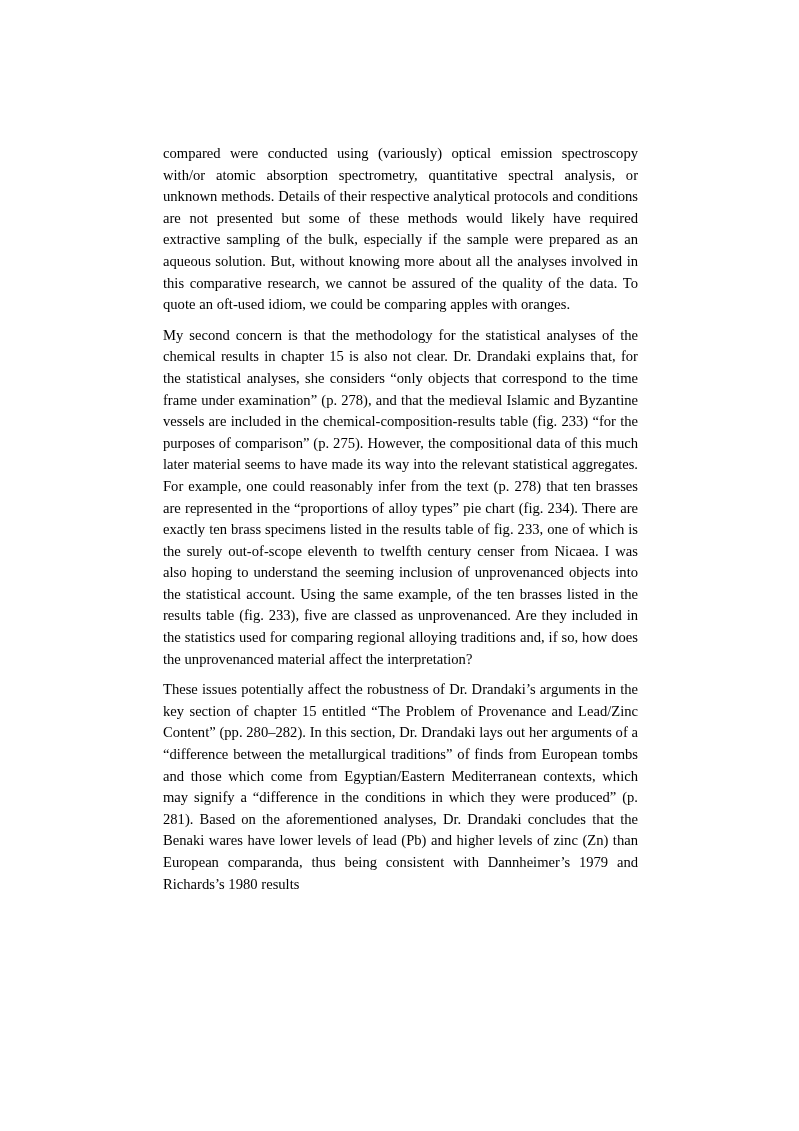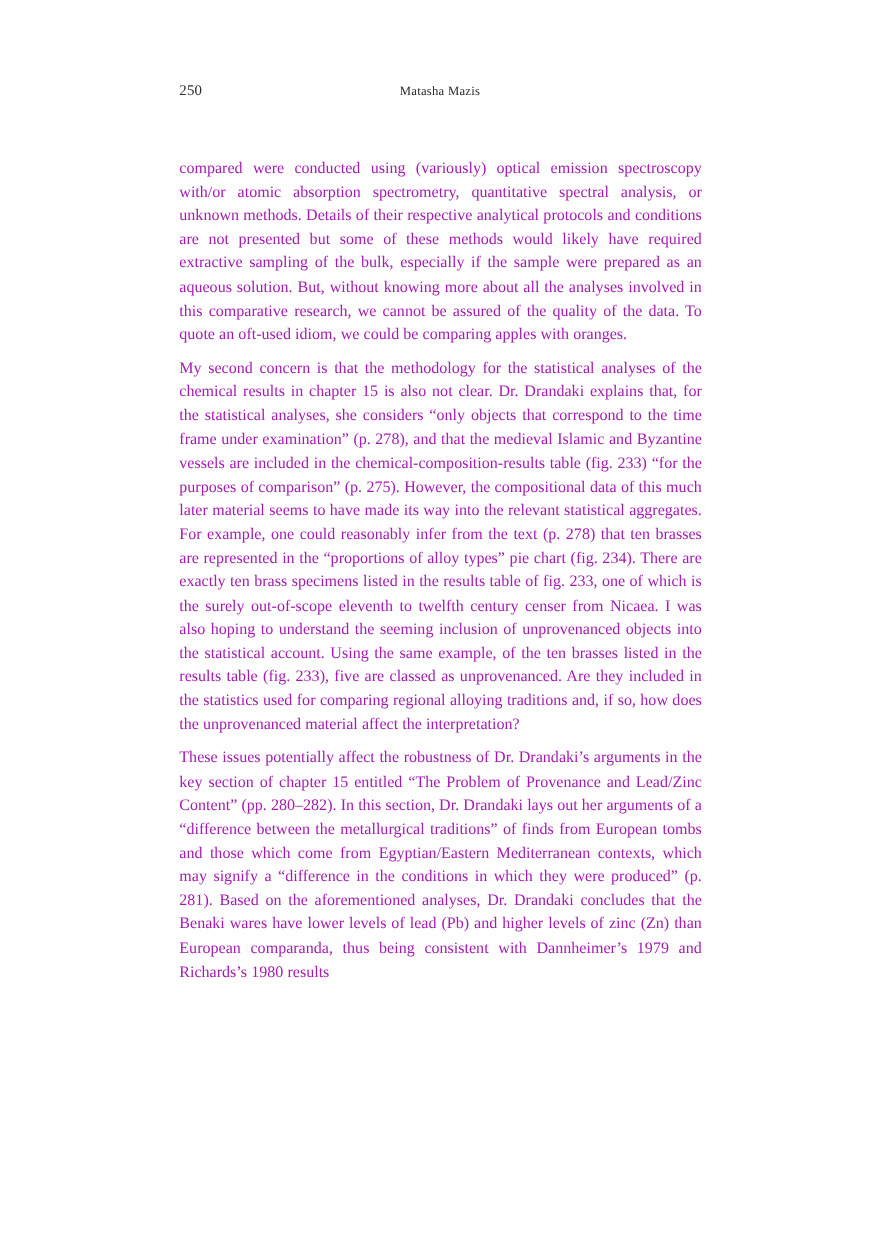--- a/index.html
+++ b/index.html
@@ -49,37 +49,33 @@
     top: 143px;
     left: 163px;
     width: 475px;
   }
   .para {
     margin: 0 0 9px 0;
     font-size: 14.6px;
     line-height: 21.6px;
     text-align: justify;
     text-justify: inter-word;
-    color: #a21caf;
+    color: #000000;
     hyphens: manual;
     word-spacing: 0.1px;
   }
   .para:last-child {
     margin-bottom: 0;
   }
 </style>
 </head>
 <body>
 
 <div class="page">
 
-  <div class="running-head">
-    <span class="folio">250</span>
-    <span class="head-title">Matasha Mazis</span>
-  </div>
 
   <div class="textblock">
     <p class="para">compared were conducted using (variously) optical emission spectroscopy with/or atomic absorption spectrometry, quantitative spectral analysis, or unknown methods. Details of their respective analytical protocols and conditions are not presented but some of these methods would likely have required extractive sampling of the bulk, especially if the sample were prepared as an aqueous solution. But, without knowing more about all the analyses involved in this comparative research, we cannot be assured of the quality of the data. To quote an oft-used idiom, we could be comparing apples with oranges.</p>
     <p class="para">My second concern is that the methodology for the statistical analyses of the chemical results in chapter 15 is also not clear. Dr. Drandaki explains that, for the statistical analyses, she considers “only objects that correspond to the time frame under examination” (p. 278), and that the medieval Islamic and Byzantine vessels are included in the chemical-composition-results table (fig. 233) “for the purposes of comparison” (p. 275). However, the compositional data of this much later material seems to have made its way into the relevant statistical aggregates. For example, one could reasonably infer from the text (p. 278) that ten brasses are represented in the “proportions of alloy types” pie chart (fig. 234). There are exactly ten brass specimens listed in the results table of fig. 233, one of which is the surely out-of-scope eleventh to twelfth century censer from Nicaea. I was also hoping to understand the seeming inclusion of unprovenanced objects into the statistical account. Using the same example, of the ten brasses listed in the results table (fig. 233), five are classed as unprovenanced. Are they included in the statistics used for comparing regional alloying traditions and, if so, how does the unprovenanced material affect the interpretation?</p>
     <p class="para">These issues potentially affect the robustness of Dr. Drandaki’s arguments in the key section of chapter 15 entitled “The Problem of Provenance and Lead/Zinc Content” (pp. 280–282). In this section, Dr. Drandaki lays out her arguments of a “difference between the metallurgical traditions” of finds from European tombs and those which come from Egyptian/Eastern Mediterranean contexts, which may signify a “difference in the conditions in which they were produced” (p. 281). Based on the aforementioned analyses, Dr. Drandaki concludes that the Benaki wares have lower levels of lead (Pb) and higher levels of zinc (Zn) than European comparanda, thus being consistent with Dannheimer’s 1979 and Richards’s 1980 results</p>
   </div>
 
 </div>
 
 </body></html>

